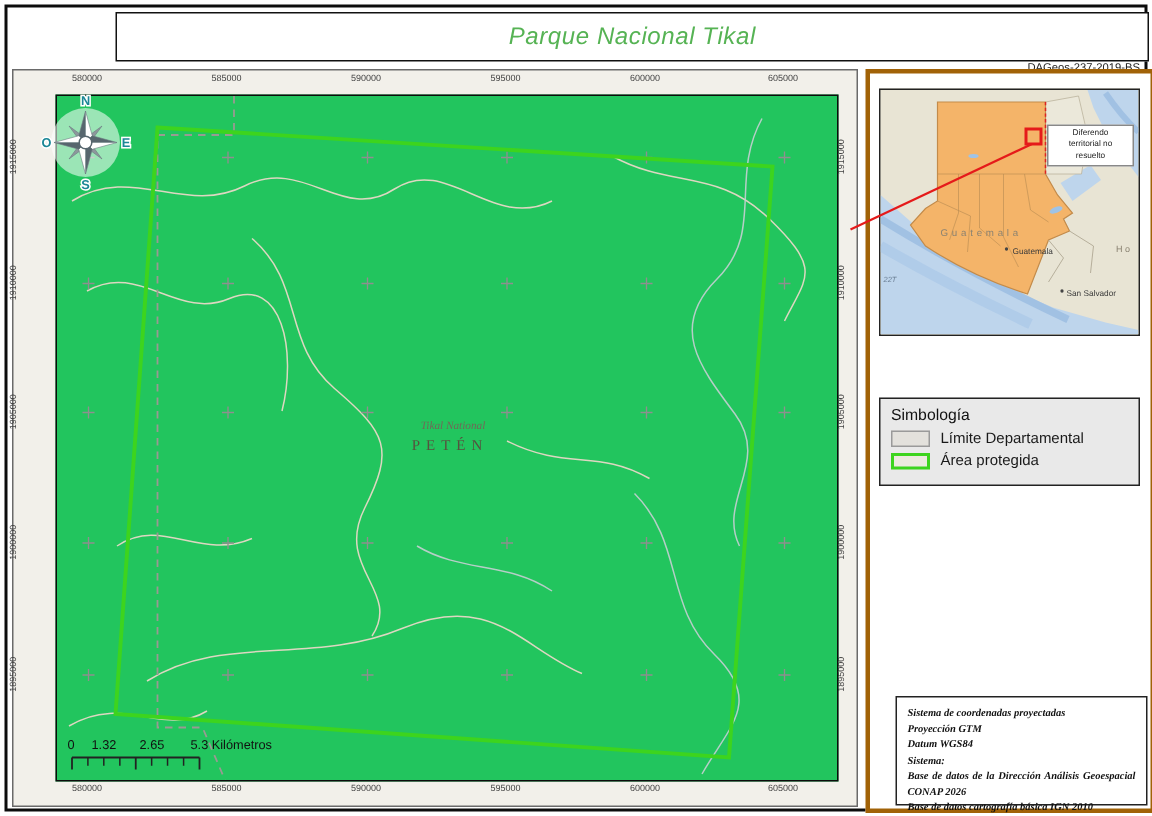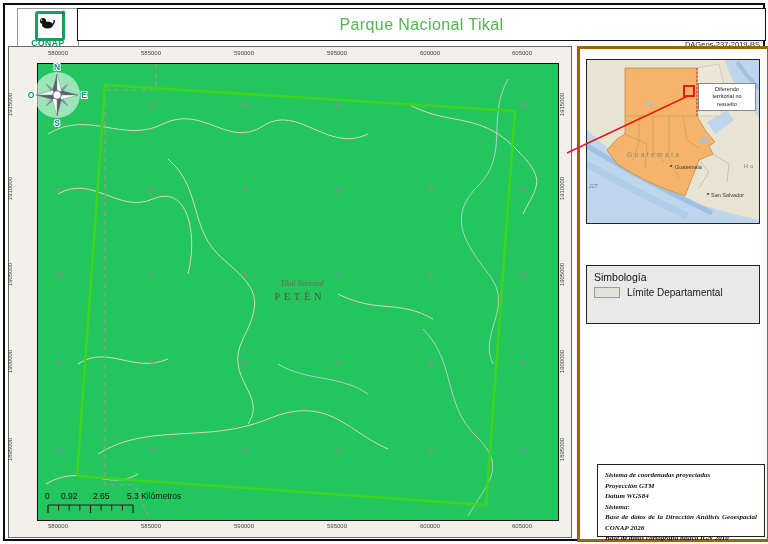--- a/index.html
+++ b/index.html
@@ -7,21 +7,21 @@
   .abs{position:absolute;}
   #page{position:relative;width:768px;height:544px;background:#fff;}
   .page-frame{position:absolute;inset:3px;border:2px solid #0c0c0c;pointer-events:none;}
 
   
   .logo-box{left:17px;top:8px;width:60px;height:39px;border:1px solid #9a9a9a;background:#fff;text-align:center;}
   .logo-square{position:absolute;left:17px;top:2px;width:24px;height:24px;border:3px solid #13a05f;border-radius:3px;background:#fff;}
   .logo-reg{position:absolute;left:44px;top:1px;font-size:5px;color:#333;}
   .logo-text{position:absolute;left:0;top:29px;width:60px;font-size:8.5px;font-weight:700;color:#0e9a63;letter-spacing:.6px;}
   .title-bar{left:77px;top:8px;width:687px;height:31px;border:1.5px solid #111;background:#fff;display:flex;align-items:center;justify-content:center;}
-  .title-text{color:#56b354;font-size:16px;font-weight:500;letter-spacing:.4px;}
+  .title-text{color:#56b354;font-size:16px;font-weight:500;letter-spacing:.4px;font-style:italic;}
   .doc-code{top:40px;right:8px;font-size:7.5px;color:#222;}
 
   
   .map-block{left:8px;top:46px;width:562px;height:490px;border:1px solid #6a6a6a;background:#f2f0ea;}
   .inner-map{position:absolute;left:28px;top:16px;width:520px;height:456px;border:1.2px solid #0c0c0c;background:#22c55e;overflow:hidden;}
   .xtick{position:absolute;width:36px;text-align:center;font-size:6px;color:#444;}
   .ytick{position:absolute;width:36px;height:9px;text-align:center;font-size:6px;color:#444;transform:rotate(-90deg);transform-origin:center;}
 
   
   .compass{position:absolute;left:18px;top:12px;width:64px;height:70px;}
@@ -53,32 +53,20 @@
   .src-just{text-align:justify;text-align-last:justify;}
 
   .overlay{position:absolute;left:0;top:0;width:768px;height:544px;z-index:40;pointer-events:none;}
 </style>
 </head>
 <body>
 
 <div id="page">
   <div class="page-frame"></div>
 
-  <div class="abs logo-box">
-    <div class="logo-square">
-      <svg width="18" height="18" viewBox="0 0 18 18" style="position:absolute;left:0;top:0;">
-        <ellipse cx="9.5" cy="11" rx="5.5" ry="3.6" fill="#111"></ellipse>
-        <circle cx="5" cy="7" r="3" fill="#111"></circle>
-        <path d="M14,11 q3,-2 2,-5" stroke="#111" stroke-width="1.4" fill="none"></path>
-        <circle cx="3.6" cy="6" r="0.7" fill="#fff"></circle>
-      </svg>
-    </div>
-    <div class="logo-reg">®</div>
-    <div class="logo-text">CONAP</div>
-  </div>
 
   <div class="abs title-bar">
     <span class="title-text">Parque Nacional Tikal</span>
   </div>
   <div class="abs doc-code">DAGeos-237-2019-BS</div>
 
   <div class="abs map-block">
 
     <span class="xtick" style="left:31px;top:3px;">580000</span>
     <span class="xtick" style="left:124px;top:3px;">585000</span>
@@ -163,21 +151,21 @@
         <circle cx="30" cy="36" r="4.2" fill="#fff" stroke="#57666e" stroke-width="1"></circle>
         <text x="30" y="11" text-anchor="middle">N</text>
         <text x="57" y="39" text-anchor="middle">E</text>
         <text x="30" y="67" text-anchor="middle">S</text>
         <text x="4" y="39" text-anchor="middle">O</text>
       </svg>
     </div>
 
     <div class="scalebar">
       <span class="sb-label" style="left:4px;">0</span>
-      <span class="sb-label" style="left:20px;">0.92</span>
+      <span class="sb-label" style="left:20px;">1.32</span>
       <span class="sb-label" style="left:52px;">2.65</span>
       <span class="sb-label" style="left:86px;">5.3 Kilómetros</span>
       <svg class="sb-bar" width="130" height="12" viewBox="0 0 130 12">
         <path d="M7,1 H92" stroke="#222" stroke-width="1.2" fill="none"></path>
         <path d="M7,1 V9 M92,1 V9 M49.5,1 V9" stroke="#222" stroke-width="1.2"></path>
         <path d="M17.6,1 V6.5 M28.2,1 V6.5 M38.9,1 V6.5 M60.1,1 V6.5 M70.7,1 V6.5 M81.4,1 V6.5" stroke="#222" stroke-width="1"></path>
       </svg>
     </div>
   </div>
 
@@ -227,20 +215,24 @@
         <span>territorial no</span>
         <span>resuelto</span>
       </div>
     </div>
 
     <div class="legend-box">
       <div class="legend-title">Simbología</div>
       <div class="legend-item">
         <span class="legend-swatch sw-dept"></span>
         <span class="legend-label">Límite Departamental</span>
+      </div>
+      <div class="legend-item">
+        <span class="legend-swatch sw-prot"></span>
+        <span class="legend-label">Área protegida</span>
       </div>
     </div>
 
     <div class="source-box">
       <div class="src-center">Sistema de coordenadas proyectadas</div>
       <div class="src-center">Proyección GTM</div>
       <div class="src-center">Datum WGS84</div>
       <div>Sistema:</div>
       <div class="src-just">Base de datos de la Dirección Análisis Geoespacial</div>
       <div>CONAP 2026</div>

